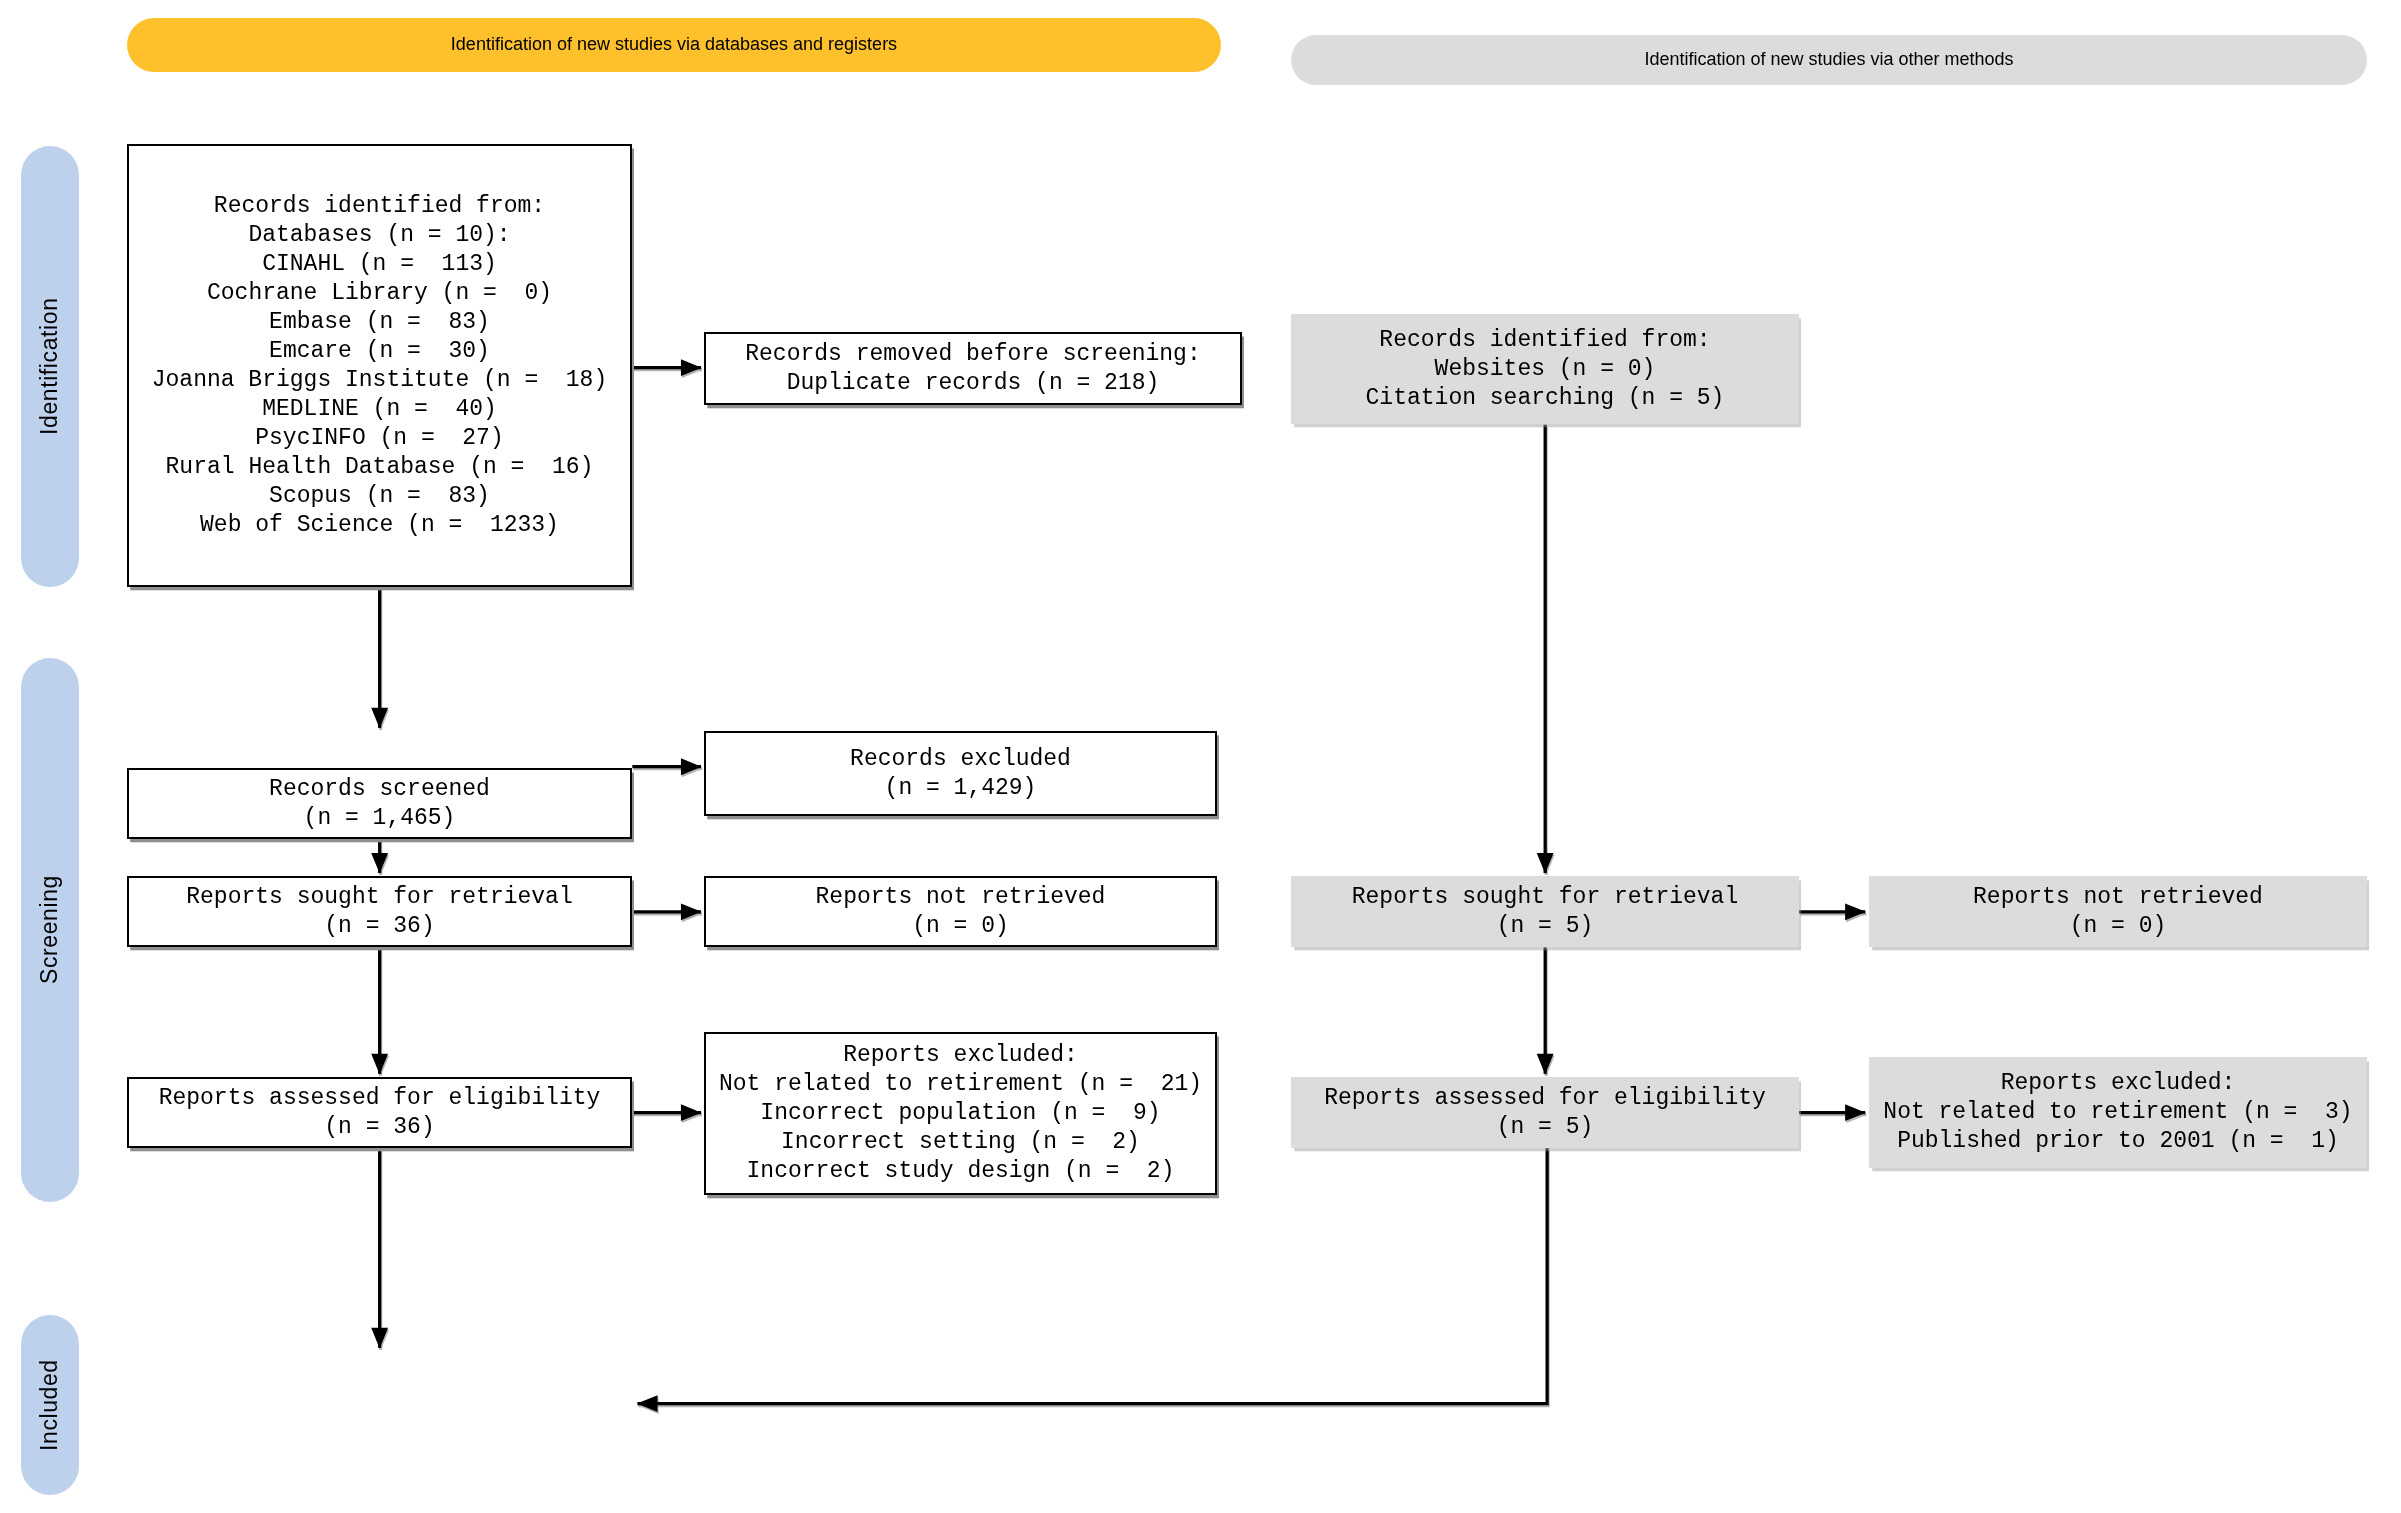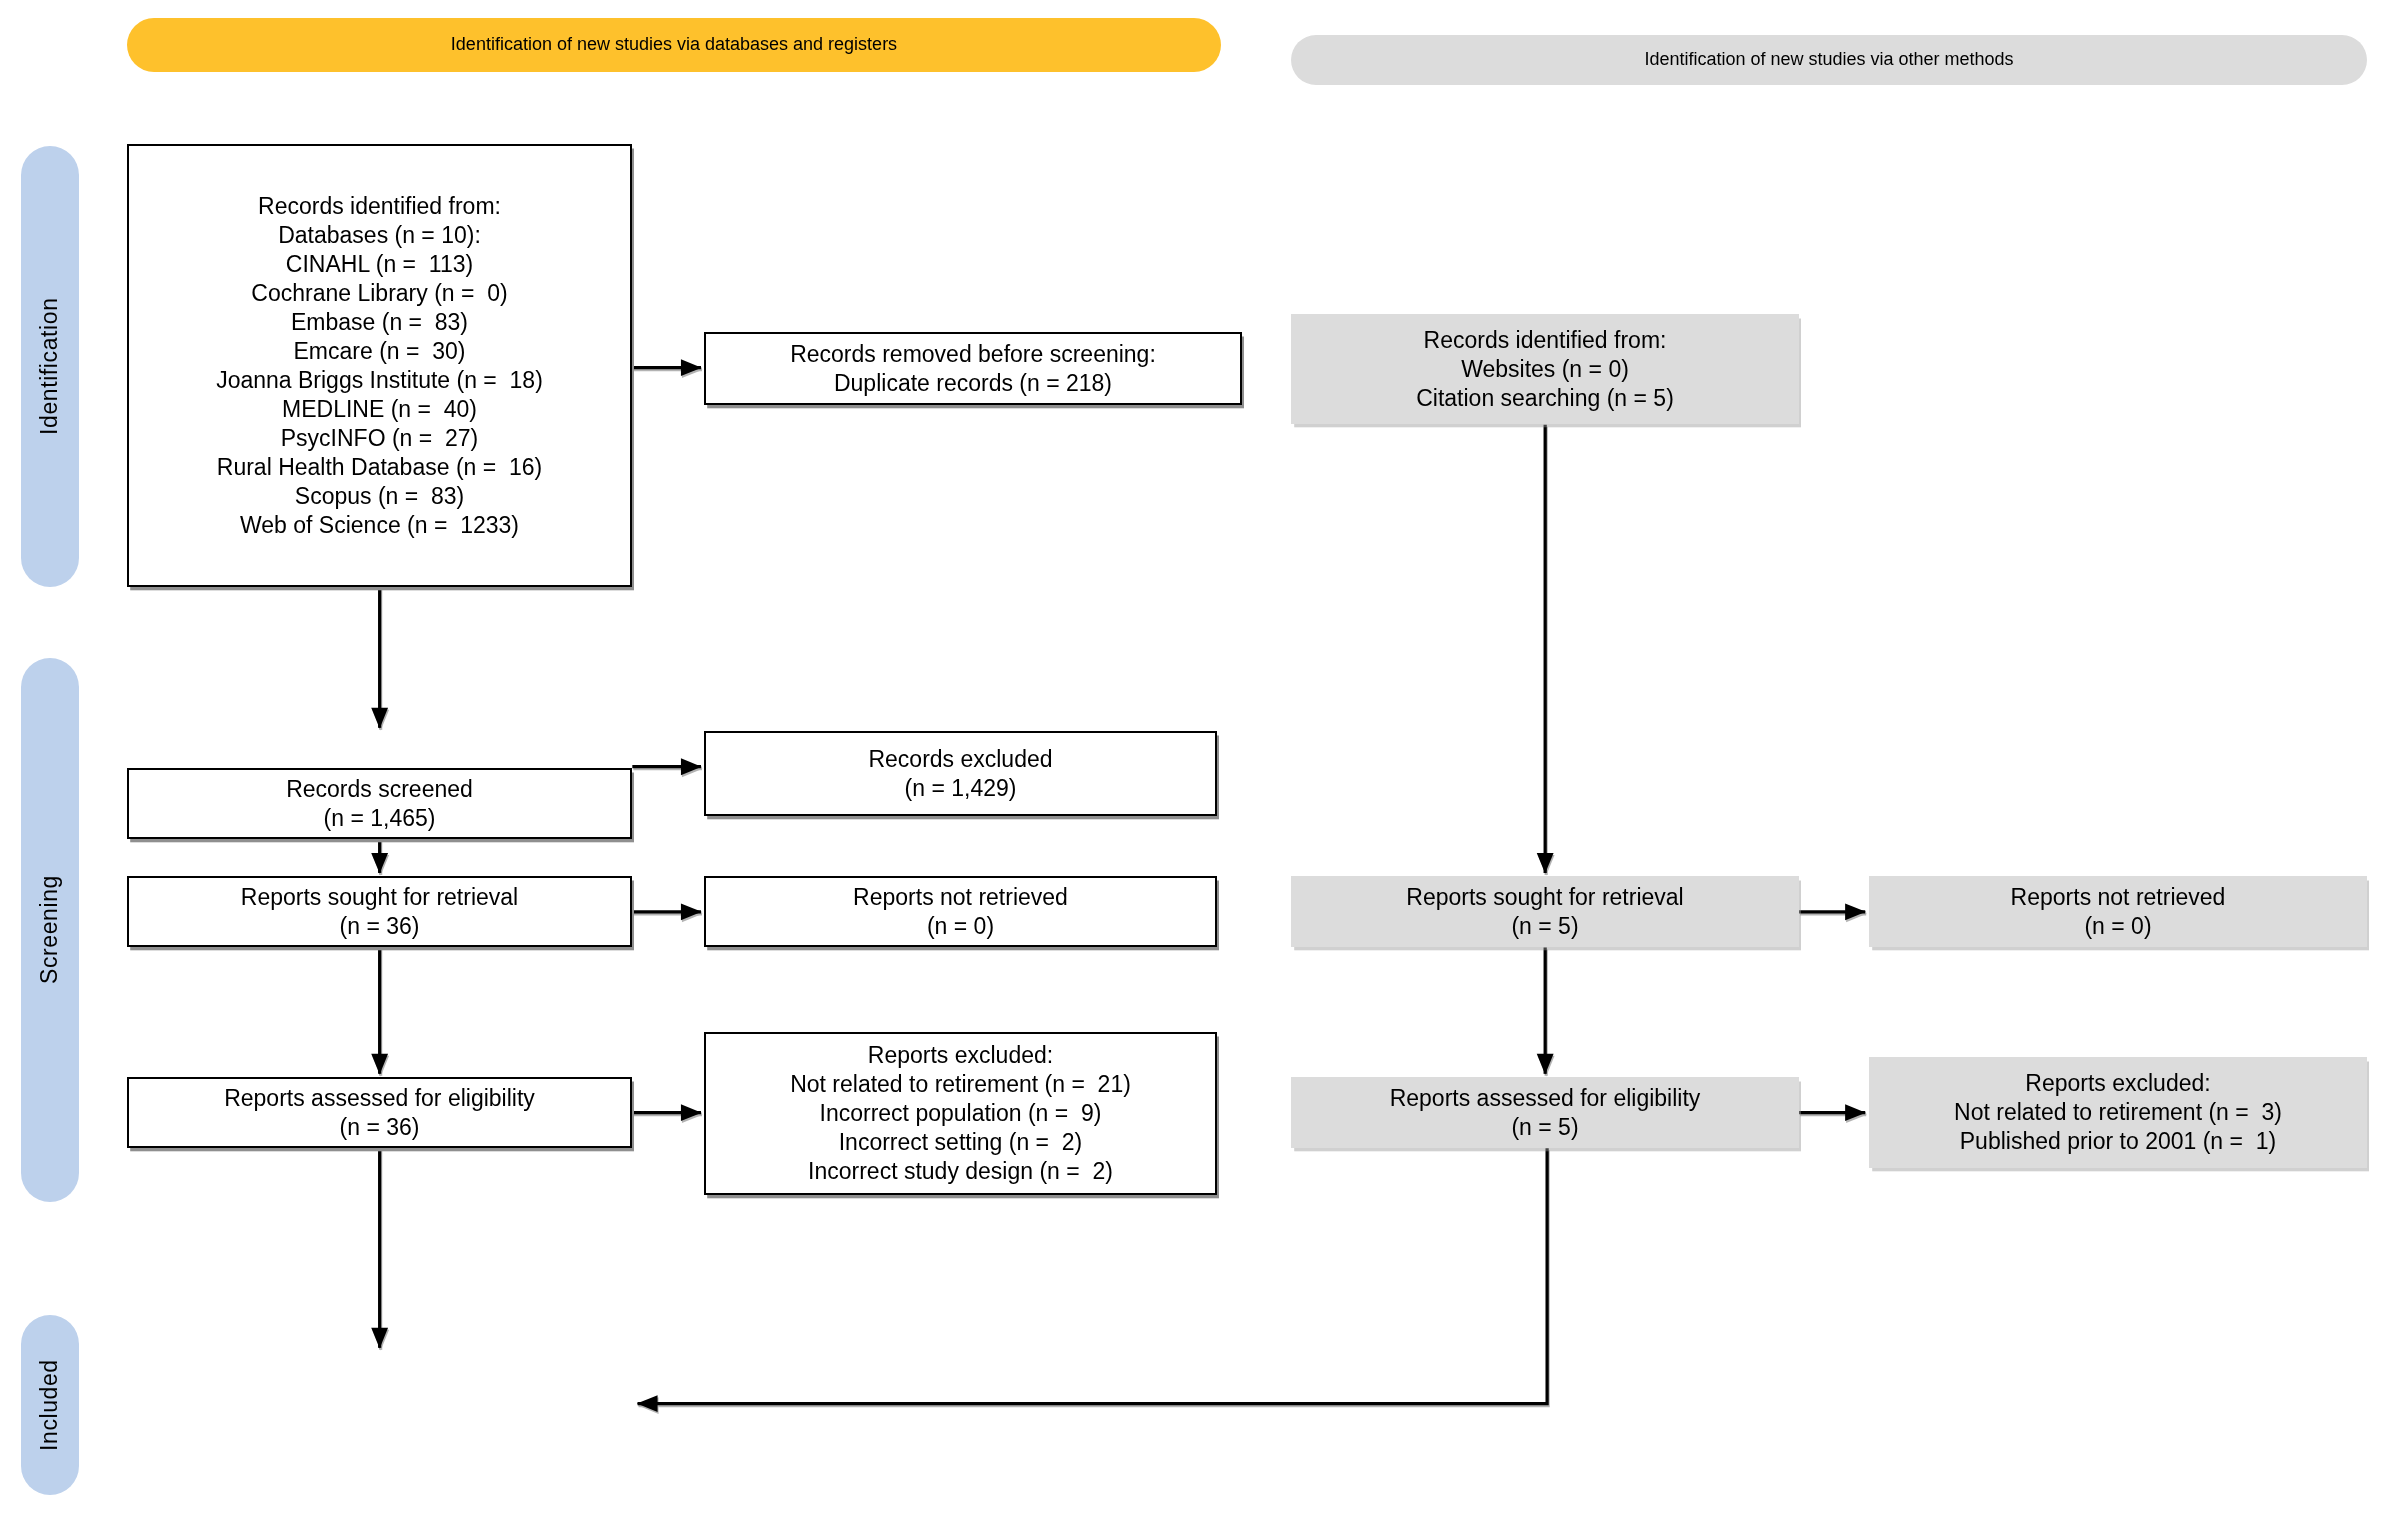--- a/index.html
+++ b/index.html
@@ -30,21 +30,21 @@
     text-align:center;font-size:23px;line-height:29px;
   }
   .box-white{
     background:#ffffff;border:2.6px solid #000;
     box-shadow:2.6px 3.9px 0 -0.6px var(--shadow,#8f8f8f);
   }
   .box-gray{
     background:var(--box-alt-bg,#DCDCDC);
     box-shadow:2.6px 3.9px 0 -0.6px rgba(150,150,150,.45);
   }
-  .line{white-space:pre-wrap;}
+  .line{white-space:pre-wrap;font-family:Liberation Mono, monospace;}
 </style>
 </head>
 <body>
 
 <div class="canvas">
 
   <svg class="arrows" viewBox="0 0 3706 2336" xmlns="http://www.w3.org/2000/svg">
     <defs>
       <marker id="ah" markerUnits="userSpaceOnUse" markerWidth="34" markerHeight="28" refX="32" refY="14" orient="auto">
         <path d="M1,1 L33,14 L1,27 Z" fill="#000"></path>

